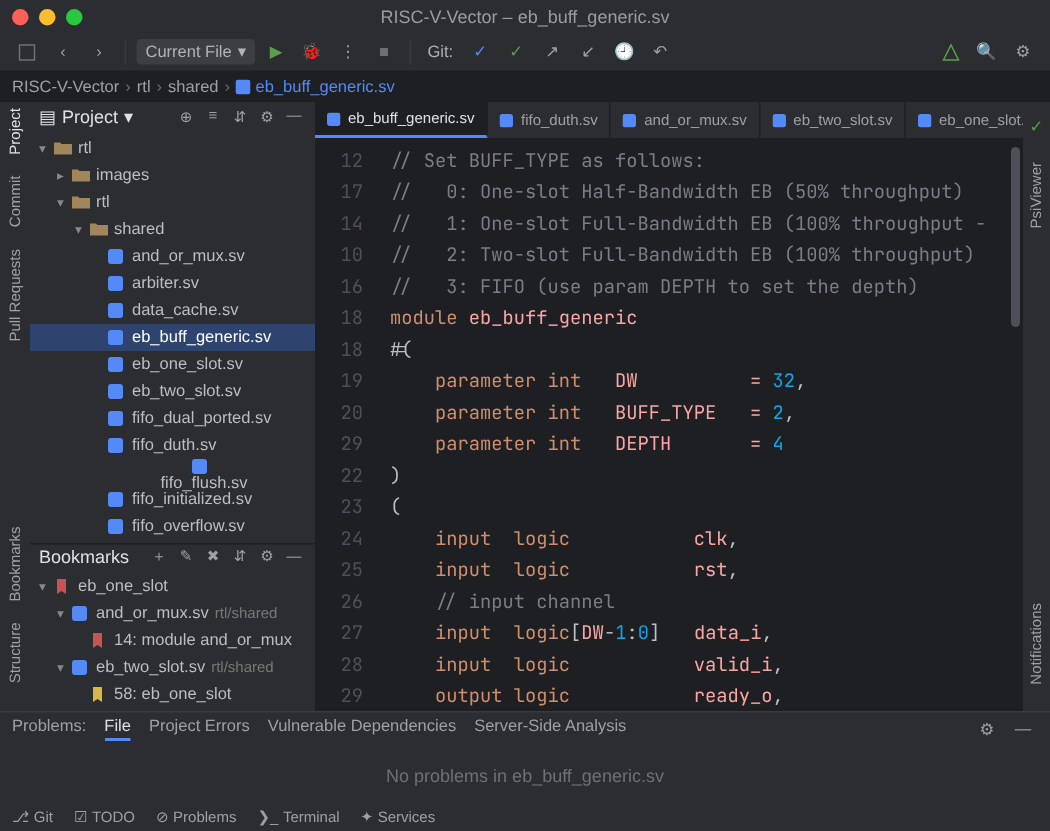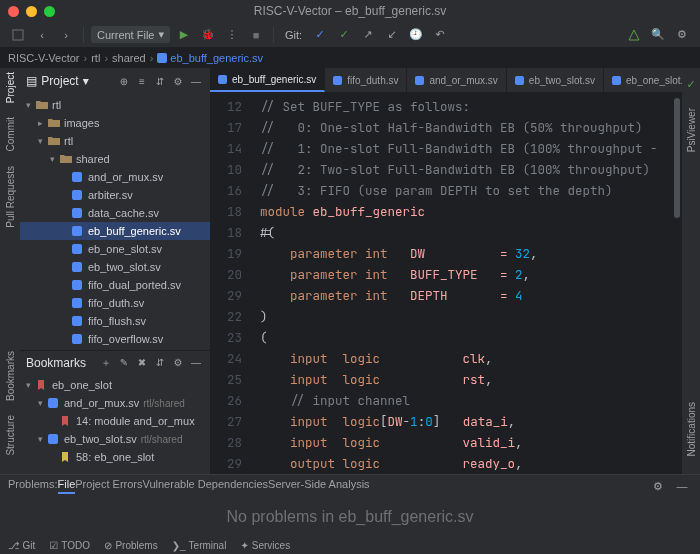--- a/index.html
+++ b/index.html
@@ -156,25 +156,25 @@
   flex-direction: column;
   align-items: center;
   padding-top: 6px;
   gap: 14px;
 }
 .bottom-panel {
   height: 62px;
   background: #2b2d30;
   border-top: 1px solid #393b40;
 }
-.bp-tabs { height: 22px; display: flex; align-items: center; padding: 0 8px; font-size: 11px; }
+.bp-tabs { height: 22px; display: flex; align-items: center; padding: 0 8px; gap: 12px; font-size: 11px; }
 .bp-tab { color: #9ea0a3; cursor: pointer; border-bottom: 2px solid transparent; padding-bottom: 2px; }
 .bp-tab.active { color: #dfe1e5; border-bottom-color: #548af7; }
 .bp-tools { margin-left: auto; display: flex; gap: 4px; }
-.bp-body { height: 40px; display: flex; align-items: center; justify-content: center; color: #6e7074; font-size: 16px; }
+.bp-body { height: 40px; display: flex; align-items: center; justify-content: center; color: #6e7074; font-size: 12px; }
 .bottom-rail {
   height: 18px;
   background: #2b2d30;
   display: flex;
   align-items: center;
   padding: 0 8px;
   gap: 14px;
   font-size: 10px;
   color: #9ea0a3;
 }
@@ -384,28 +384,37 @@
         </div>
         <div class="tree-row" style="padding-left: 42px;">
           <span class="chev"></span>
           <span class="fico">
             <svg width="10" height="10">
               <rect width="10" height="10" rx="2" fill="#548af7"></rect>
             </svg>
           </span>
           <span>fifo_duth.sv</span>
         </div>
-        <div class="tree-row" style="padding-left: 42px;">
+        <div class="tree-row" style="padding-left: 42px; flex-direction: column;">
           <span class="chev"></span>
           <span class="fico">
             <svg width="10" height="10">
               <rect width="10" height="10" rx="2" fill="#548af7"></rect>
             </svg>
           </span>
           <span>fifo_flush.sv</span>
+        </div>
+        <div class="tree-row" style="padding-left: 42px;">
+          <span class="chev"></span>
+          <span class="fico">
+            <svg width="10" height="10">
+              <rect width="10" height="10" rx="2" fill="#548af7"></rect>
+            </svg>
+          </span>
+          <span>fifo_initialized.sv</span>
         </div>
         <div class="tree-row" style="padding-left: 42px;">
           <span class="chev"></span>
           <span class="fico">
             <svg width="10" height="10">
               <rect width="10" height="10" rx="2" fill="#548af7"></rect>
             </svg>
           </span>
           <span>fifo_overflow.sv</span>
         </div>

